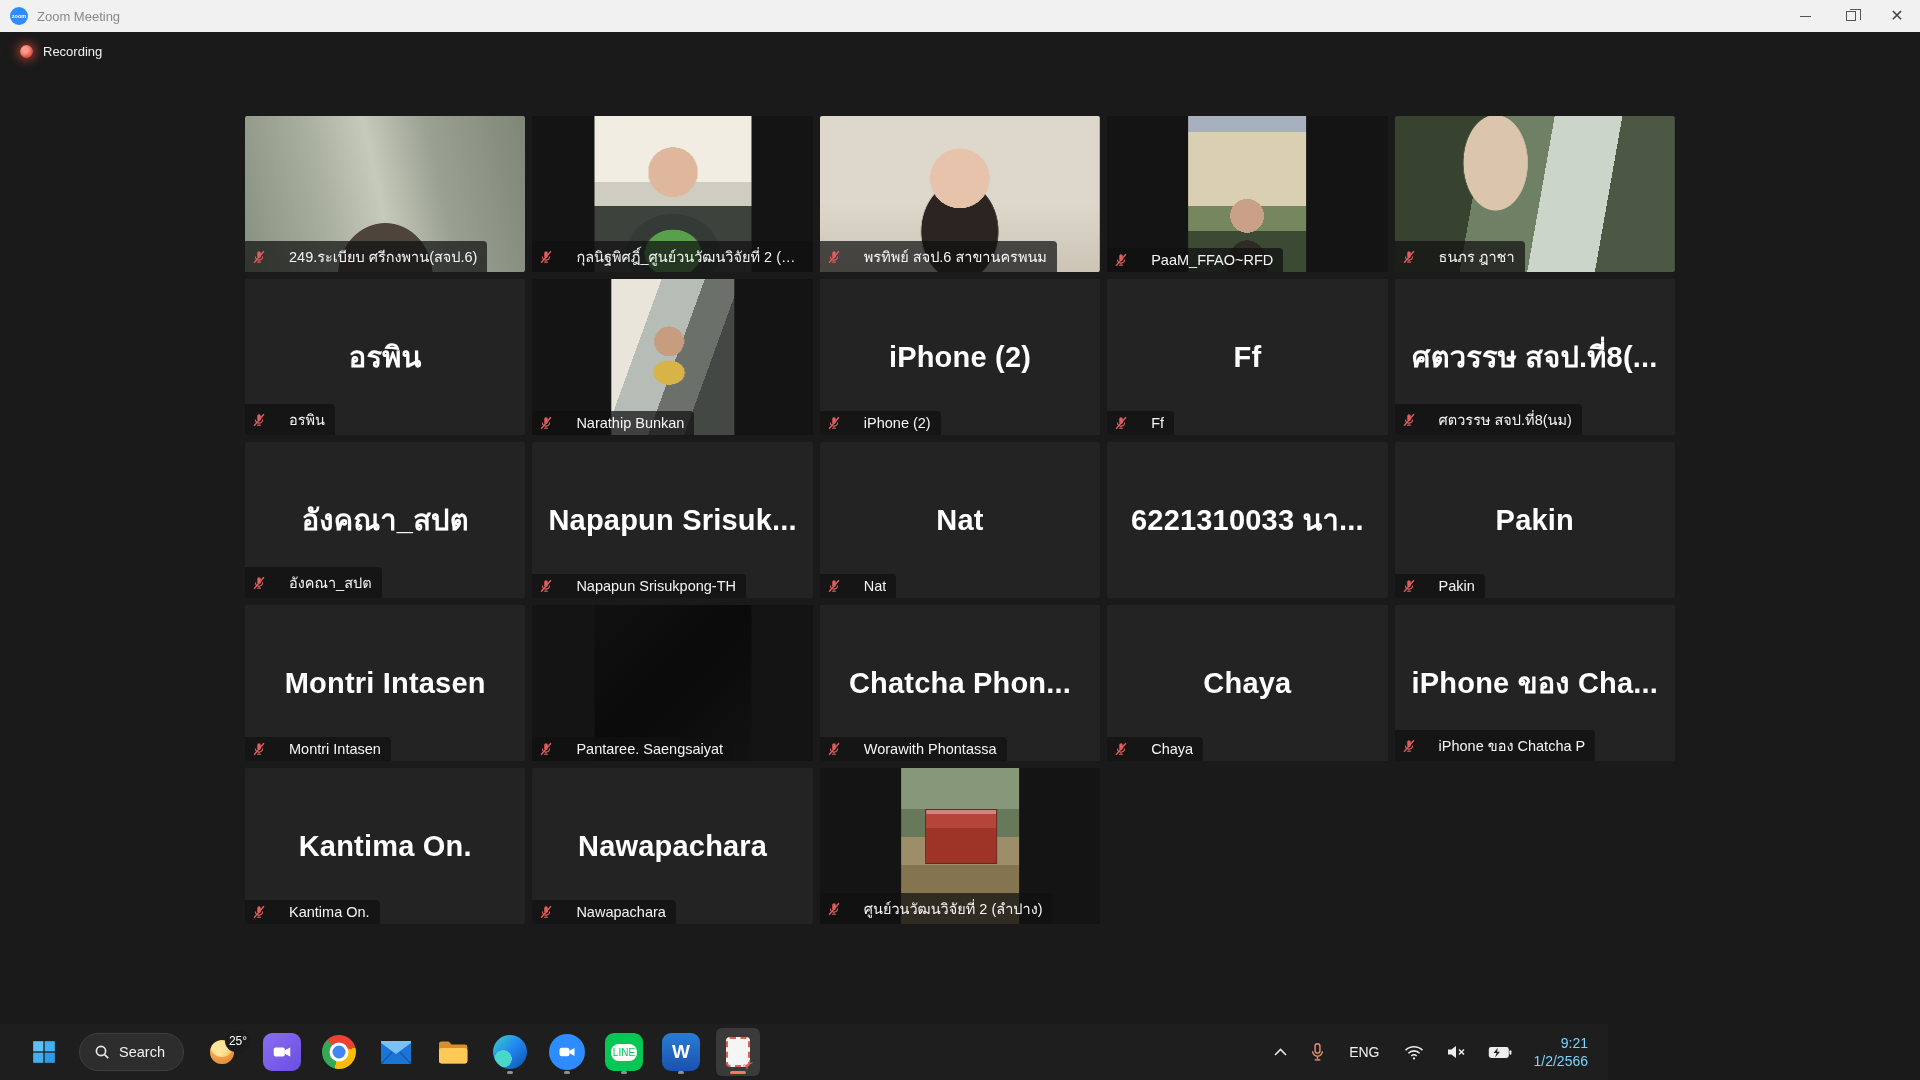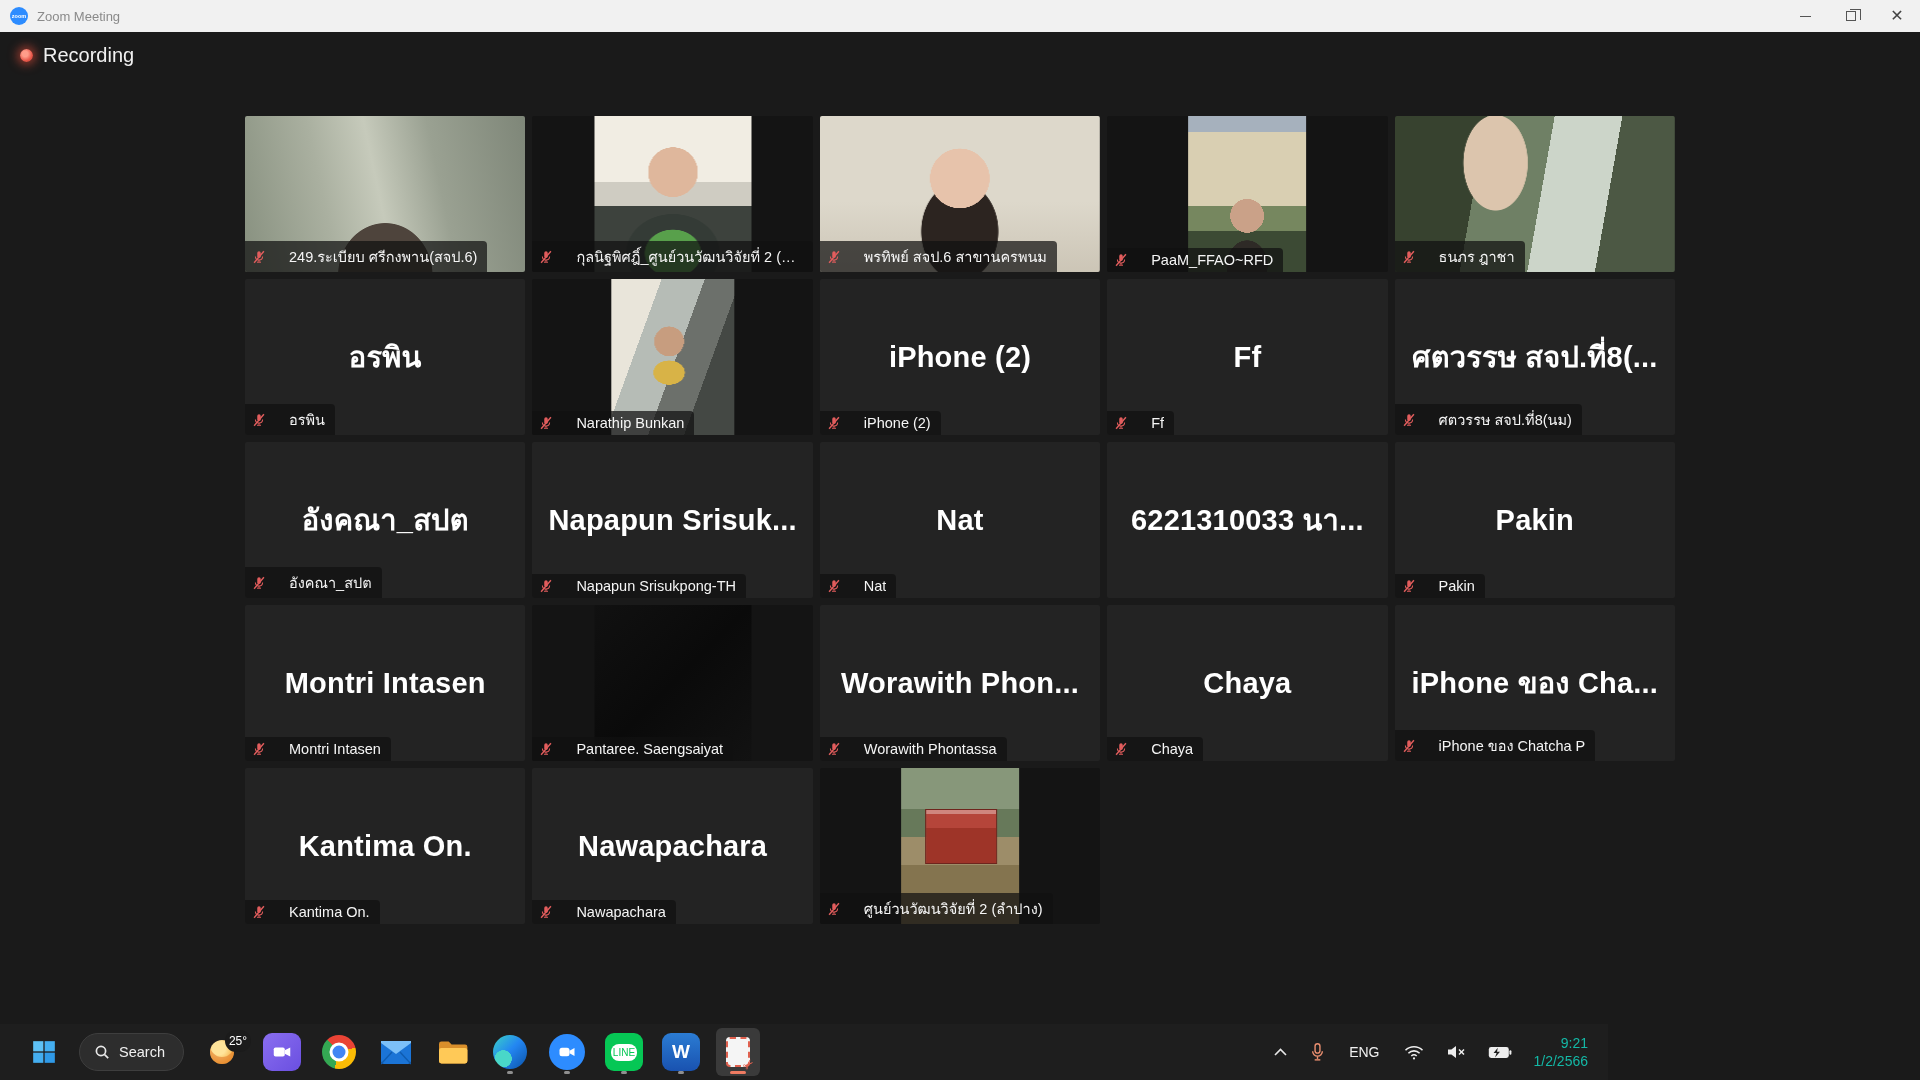--- a/index.html
+++ b/index.html
@@ -22,21 +22,21 @@
                            border:1.3px solid #555; border-left:none; border-bottom:none; }
   .glyph-close { font-size:16px; line-height:1; color:#444; }
 
   
   .stage { position:absolute; top:32px; left:0; width:1920px; height:992px; background:#1a1a1a; }
 
   .recording { position:absolute; top:12px; left:20px; display:flex; align-items:center; gap:10px; }
   .rec-dot { width:13px; height:13px; border-radius:50%;
              background:radial-gradient(circle at 40% 38%, #ff9d8a 0 25%, #e8584a 60%, #b93a30 100%);
              box-shadow:0 0 10px 3px rgba(238,80,60,.55); }
-  .rec-label { color:#f0f0f0; font-size:20px; }
+  .rec-label { color:#f0f0f0; font-size:13px; }
 
   .talk-pill { position:absolute; top:1px; left:50%; transform:translateX(-50%);
                height:53px; padding:0 26px; background:#2a2a2a; border-radius:12px;
                display:flex; align-items:center; color:#fff; font-size:16.5px; font-weight:bold; }
 
   
   .grid { position:absolute; left:245px; top:84px; width:1430px;
           display:grid; grid-template-columns:repeat(5,1fr); grid-auto-rows:156px; gap:7px; }
   .tile { position:relative; background:#232323; border-radius:2px; overflow:hidden; }
   .tile.has-video { background:#141414; }
@@ -120,21 +120,21 @@
   .word-ic { background:linear-gradient(180deg,#2b7cd3,#1952b0); color:#fff; font-size:19px; font-weight:bold; }
   .snip-inner { width:24px; height:30px; background:#f5f5f5; border-radius:4px; position:relative;
                 border:2px dashed #e0604e; }
   .snip-inner::after { content:"✂"; position:absolute; right:-6px; bottom:-7px; color:#e0604e;
                        font-size:13px; transform:rotate(-45deg); }
 
   .tb-right { margin-left:auto; display:flex; align-items:center; gap:10px; padding-right:14px; height:100%; }
   .tray-btn { height:40px; padding:0 6px; display:flex; align-items:center; justify-content:center;
               border-radius:5px; color:#eaeaea; }
   .lang { font-size:14px; color:#f0f0f0; padding:0 8px; }
-  .clock { text-align:right; color:#14b8a6; font-size:14px; line-height:1.3; padding:0 6px; }
+  .clock { text-align:right; color:#7dd3fc; font-size:14px; line-height:1.3; padding:0 6px; }
 </style>
 </head>
 <body>
 
 <div id="app">
 
   <div class="titlebar">
     <div class="tb-appicon">zoom</div>
     <div class="tb-title">Zoom Meeting</div>
     <div class="win-controls">
@@ -431,21 +431,21 @@
             <line x1="5.7" y1="13.9" x2="10.3" y2="13.9" stroke-width="1.2"></line>
             <line x1="2.4" y1="14.6" x2="13.6" y2="1.4" stroke-width="1.6"></line>
           </g>
         </svg>
         <span class="nm">Pantaree. Saengsaiyat</span>
       </div>
     </div>
 
     <div class="tile">
 
-      <div class="big">Worawith Phon...</div>
+      <div class="big">Chatcha Phon...</div>
       <div class="nameplate">
         <svg class="micoff" width="14" height="14" viewBox="0 0 16 16">
           <g fill="#e25d5d" stroke="#e25d5d">
             <rect x="6" y="1.4" width="4" height="7.6" rx="2" stroke="none"></rect>
             <path d="M3.9 7.5a4.1 4.1 0 0 0 8.2 0" fill="none" stroke-width="1.2"></path>
             <line x1="8" y1="11.6" x2="8" y2="13.4" stroke-width="1.2"></line>
             <line x1="5.7" y1="13.9" x2="10.3" y2="13.9" stroke-width="1.2"></line>
             <line x1="2.4" y1="14.6" x2="13.6" y2="1.4" stroke-width="1.6"></line>
           </g>
         </svg>

